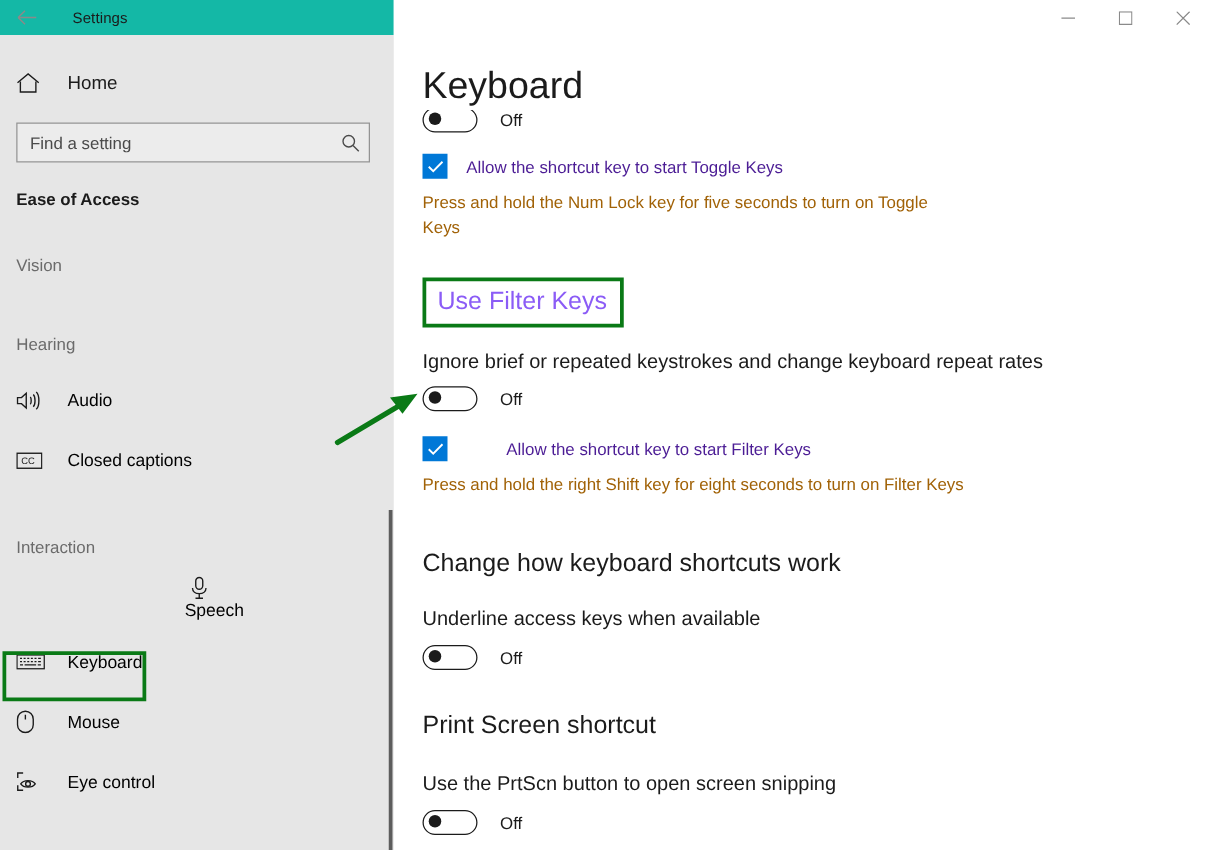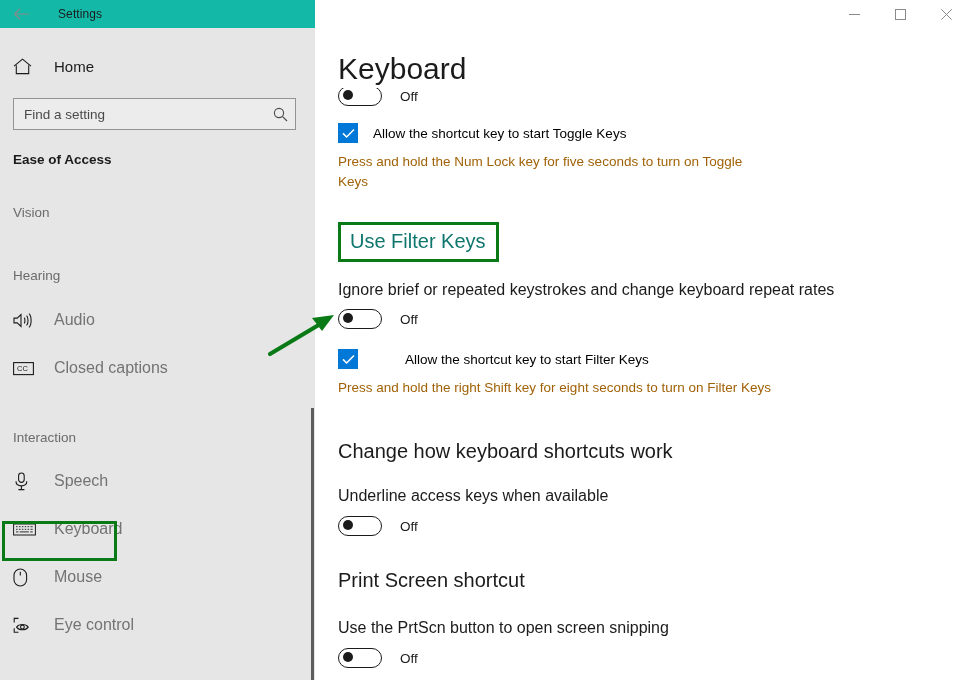--- a/index.html
+++ b/index.html
@@ -134,22 +134,22 @@
   }
   .nav-icon {
     width: 26px;
     display: flex;
     align-items: center;
     justify-content: flex-start;
     color: #1b1b1b;
   }
   .nav-icon svg { display: block; }
   .nav-label {
-    font-size: 16px;
-    color: #737373;
+    font-size: 14px;
+    color: #000000;
     margin-left: 15px;
   }
 
   
   .side-scroll-thumb {
     position: absolute;
     left: 311px;
     top: 380px;
     width: 3px;
     height: 272px;
@@ -215,21 +215,21 @@
   }
   .checkbox {
     width: 20px; height: 20px;
     background: #0078d7;
     display: flex; align-items: center; justify-content: center;
     flex: none;
   }
   .checkbox svg { display: block; }
   .check-label {
     font-size: 13.5px;
-    color: #000000;
+    color: #4c1d95;
     margin-left: 15px;
   }
 
   .desc {
     font-size: 13.5px;
     color: #a16207;
     line-height: 20px;
     max-width: 440px;
   }
   .body-text {
@@ -238,21 +238,21 @@
   }
   .heading {
     font-size: 20px;
     font-weight: 400;
     color: #1b1b1b;
   }
   .heading-box {
     display: inline-block;
     font-size: 20px;
     font-weight: 400;
-    color: #0f766e;
+    color: #8b5cf6;
     border: 3px solid #0a7a16;
     padding: 5px 10px 6px 9px;
   }
 
   
   .hl-box {
     position: absolute;
     border: 3px solid #0a7a16;
     pointer-events: none;
     z-index: 25;
@@ -347,21 +347,21 @@
       <svg width="21" height="15" viewBox="0 0 21 15" fill="none" stroke="currentColor" stroke-width="1.1">
         <rect x="0.6" y="1.6" width="19.8" height="12"></rect>
         <text x="4" y="10.2" font-family="Liberation Sans, sans-serif" font-size="7.5" fill="currentColor" stroke="none">CC</text>
       </svg>
     </span>
     <span class="nav-label">Closed captions</span>
   </div>
 
   <div class="group-label" style="margin-top:42px;">Interaction</div>
 
-  <div class="nav-item" style="margin-top:16px;">
+  <div class="nav-item" style="margin-top:16px;flex-direction:column;">
     <span class="nav-icon">
       <svg width="17" height="19" viewBox="0 0 17 19" fill="none" stroke="currentColor" stroke-width="1.1">
         <rect x="5.6" y="1" width="5.6" height="9.4" rx="2.8"></rect>
         <path d="M3 9.3C3 12.3 5.4 13.9 8.4 13.9C11.4 13.9 13.8 12.3 13.8 9.3"></path>
         <path d="M8.4 13.9V17.4M5.4 17.6H11.4"></path>
       </svg>
     </span>
     <span class="nav-label">Speech</span>
   </div>
 

